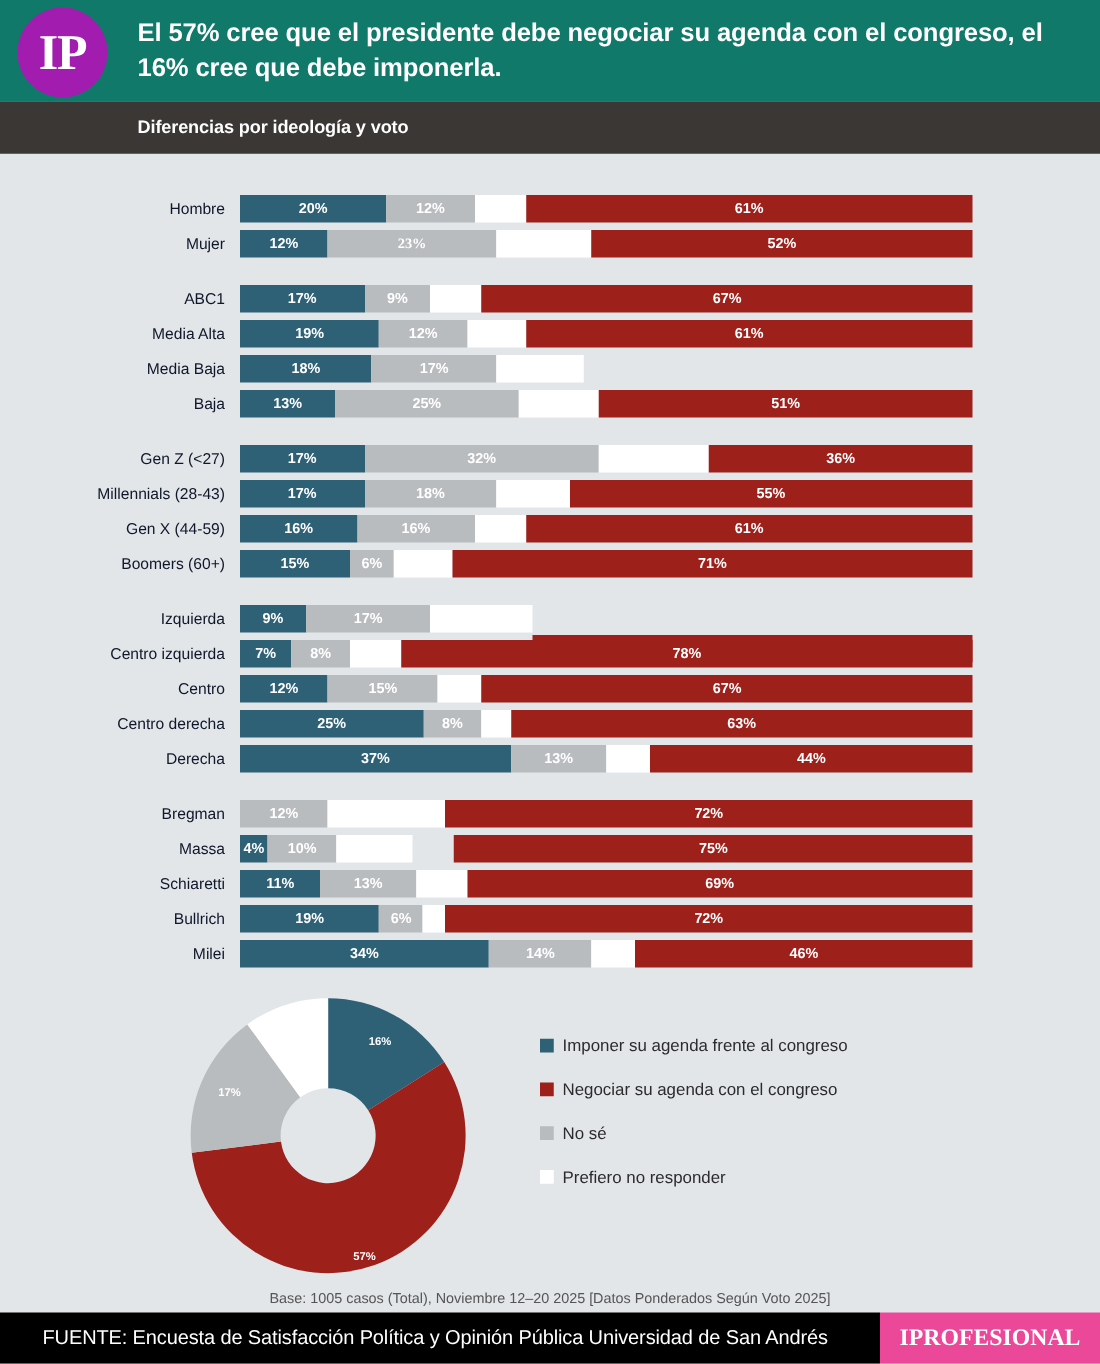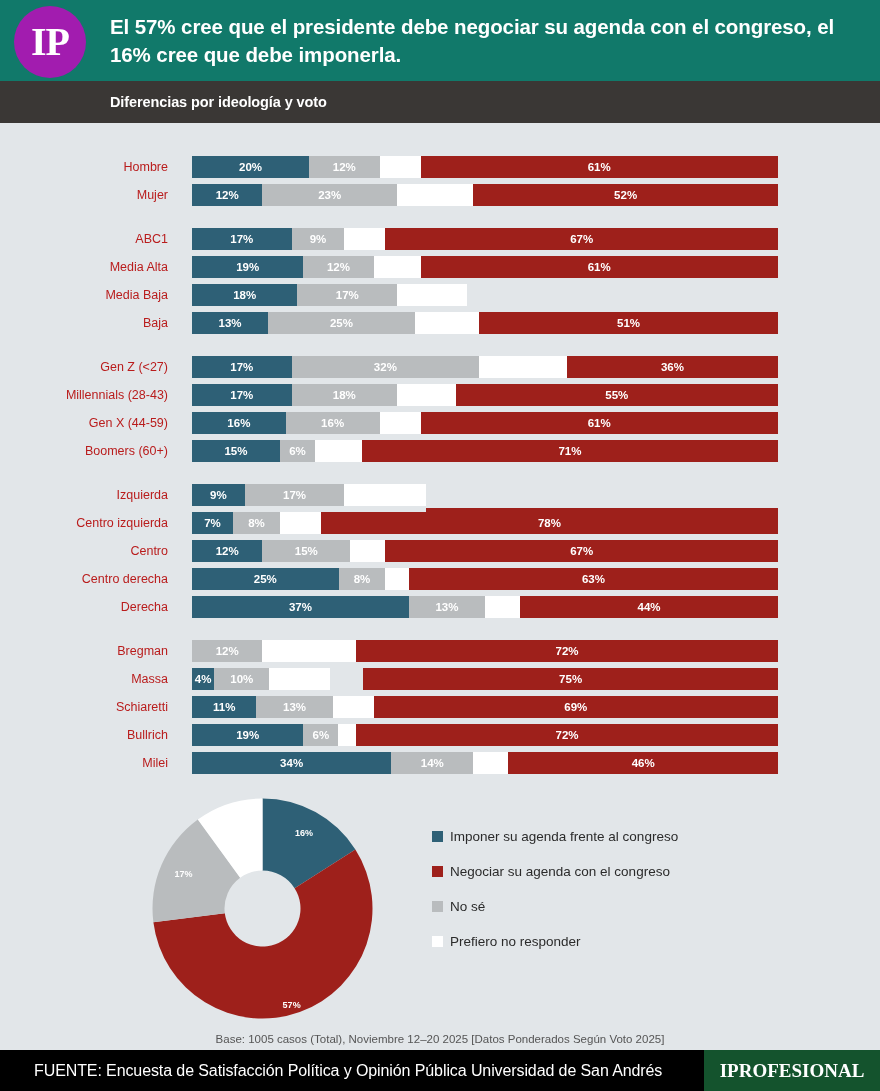--- a/index.html
+++ b/index.html
@@ -60,24 +60,24 @@
     padding-top:33px;
   }
   .group{ margin-bottom:22px; }
   .row{
     display:flex;align-items:center;
     height:22px;margin-bottom:6px;
   }
   .row-label{
     width:192px;flex:0 0 192px;
     text-align:right;
-    padding-right:24px;
+    padding-right:12px;
     box-sizing:border-box;
     font-size:12.5px;
-    color:#b91c1c;
+    color:#0f172a;
     white-space:nowrap;
   }
   .bar-track{
     width:586px;flex:0 0 586px;
     height:22px;display:flex;
     position:relative;
   }
   .seg{
     height:22px;
     display:flex;align-items:center;justify-content:center;
@@ -146,21 +146,21 @@
     display:flex;align-items:center;
     padding-left:34px;
     box-sizing:border-box;
   }
   .footer-src-text{
     color:#ffffff;font-size:16px;
     letter-spacing:-0.1px;
   }
   .footer-brand{
     width:176px;flex:0 0 176px;
-    background:#14532d;
+    background:#ec4899;
     display:flex;align-items:center;justify-content:center;
   }
   .footer-brand-text{
     font-family:"Liberation Serif", serif;
     font-weight:bold;font-size:19px;color:#ffffff;
     letter-spacing:0px;
   }
 </style>
 </head>
 <body>
@@ -186,21 +186,21 @@
           <div class="seg impose" style="width: 20%;">20%</div>
           <div class="seg dontknow" style="width: 12%;">12%</div>
           <div class="seg noanswer" style="width: 7%;"></div>
           <div class="seg negotiate" style="width: 61%;">61%</div>
         </div>
       </div>
       <div class="row">
         <div class="row-label">Mujer</div>
         <div class="bar-track">
           <div class="seg impose" style="width: 12%;">12%</div>
-          <div class="seg dontknow" style="width: 23%;">23%</div>
+          <div class="seg dontknow" style="width: 23%; font-family: Liberation Serif, serif;">23%</div>
           <div class="seg noanswer" style="width: 13%;"></div>
           <div class="seg negotiate" style="width: 52%;">52%</div>
         </div>
       </div>
     </div>
     <div class="group">
       <div class="row">
         <div class="row-label">ABC1</div>
         <div class="bar-track">
           <div class="seg impose" style="width: 17%;">17%</div>

